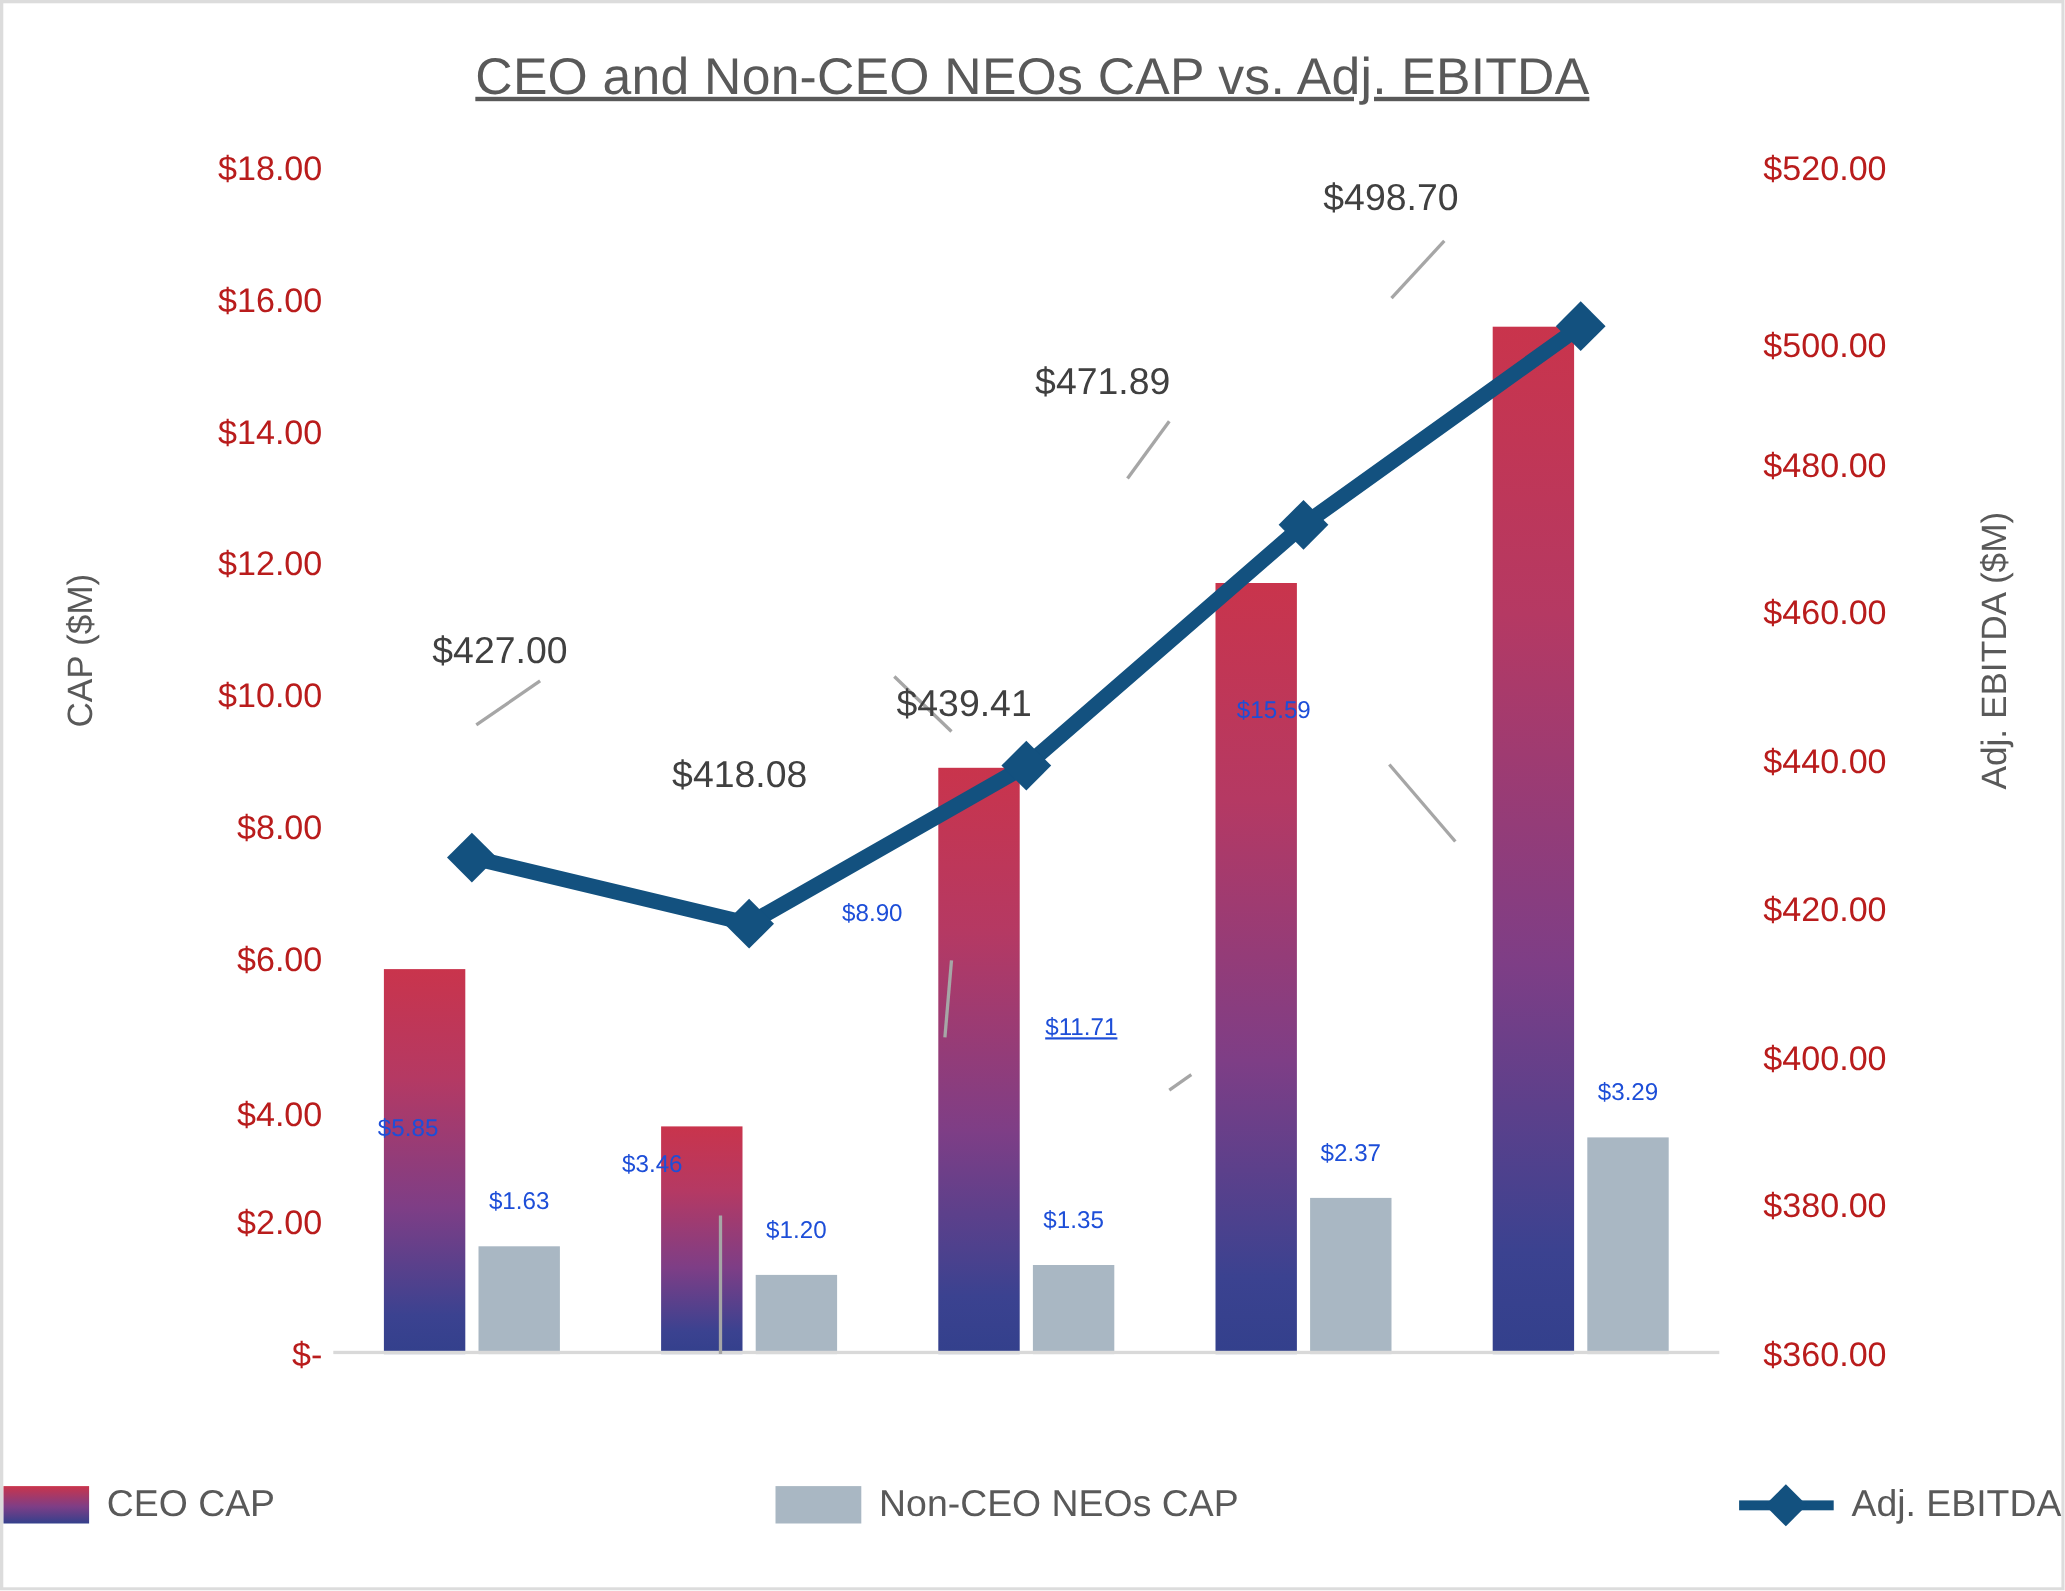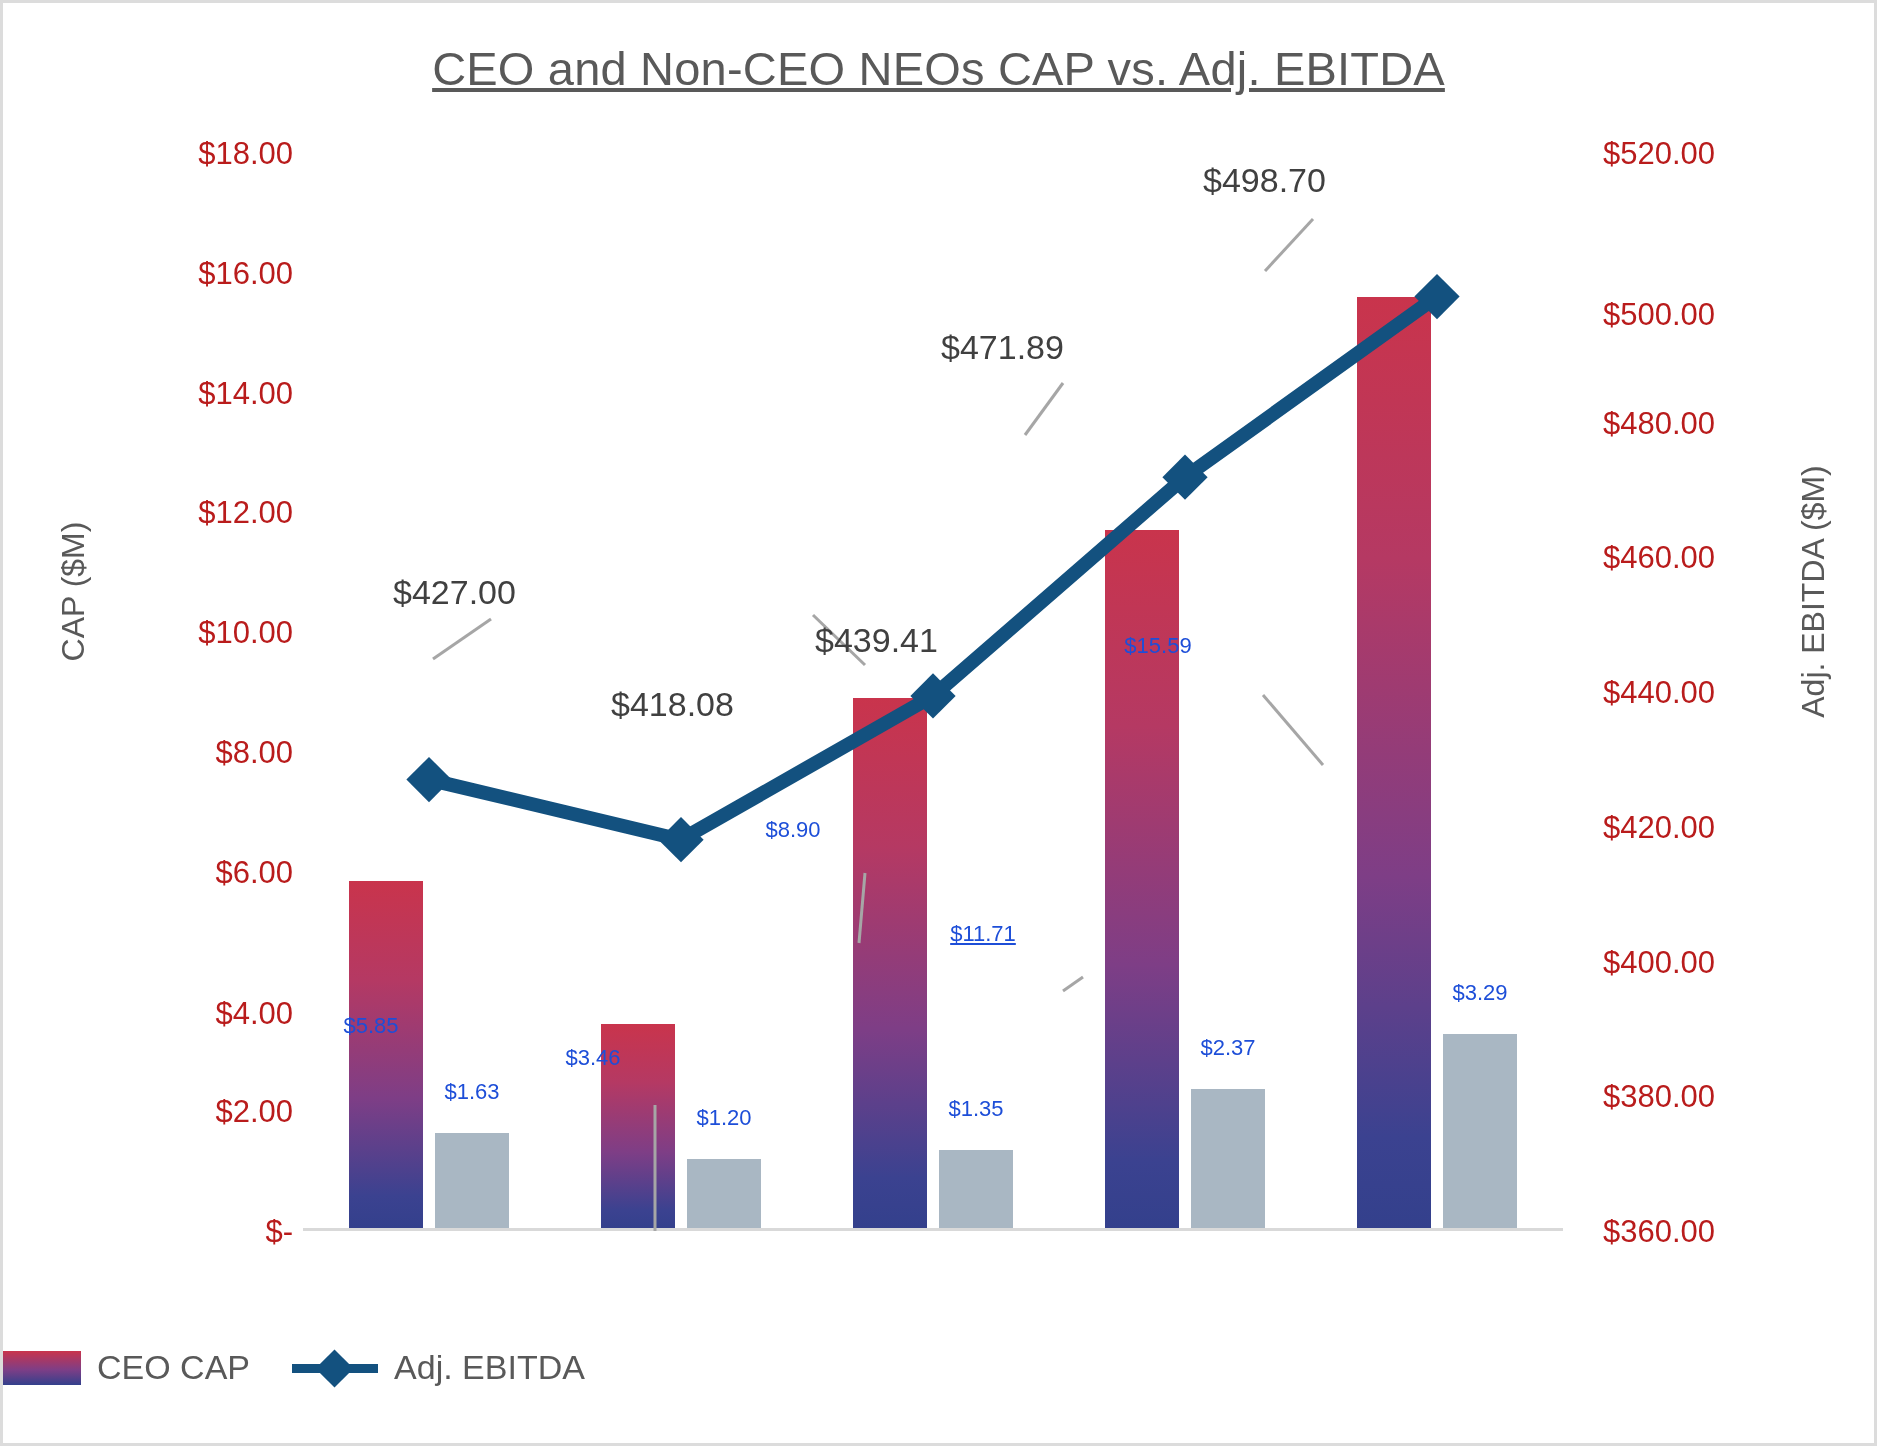--- a/index.html
+++ b/index.html
@@ -153,23 +153,23 @@
     white-space: nowrap;
   }
 
   
   #legend {
     position: absolute;
     left: 0;
     top: 1345px;
     width: 100%;
     display: flex;
-    justify-content: flex-start;
+    justify-content: space-between;
     align-items: center;
-    gap: 42px;
+    gap: 62px;
   }
   .legend-item {
     display: flex;
     align-items: center;
     gap: 16px;
   }
   .legend-text {
     font-size: 34px;
     color: #595959;
     white-space: nowrap;
@@ -288,18 +288,22 @@
       </div>
   </div>
 
 
   <div id="legend">
     <div class="legend-item">
       <span class="swatch-ceo"></span>
       <span class="legend-text">CEO CAP</span>
     </div>
     <div class="legend-item">
+      <span class="swatch-neo"></span>
+      <span class="legend-text">Non-CEO NEOs CAP</span>
+    </div>
+    <div class="legend-item">
       <span class="swatch-line"></span>
       <span class="legend-text">Adj. EBITDA</span>
     </div>
   </div>
 
 </div>
 
 </body></html>

